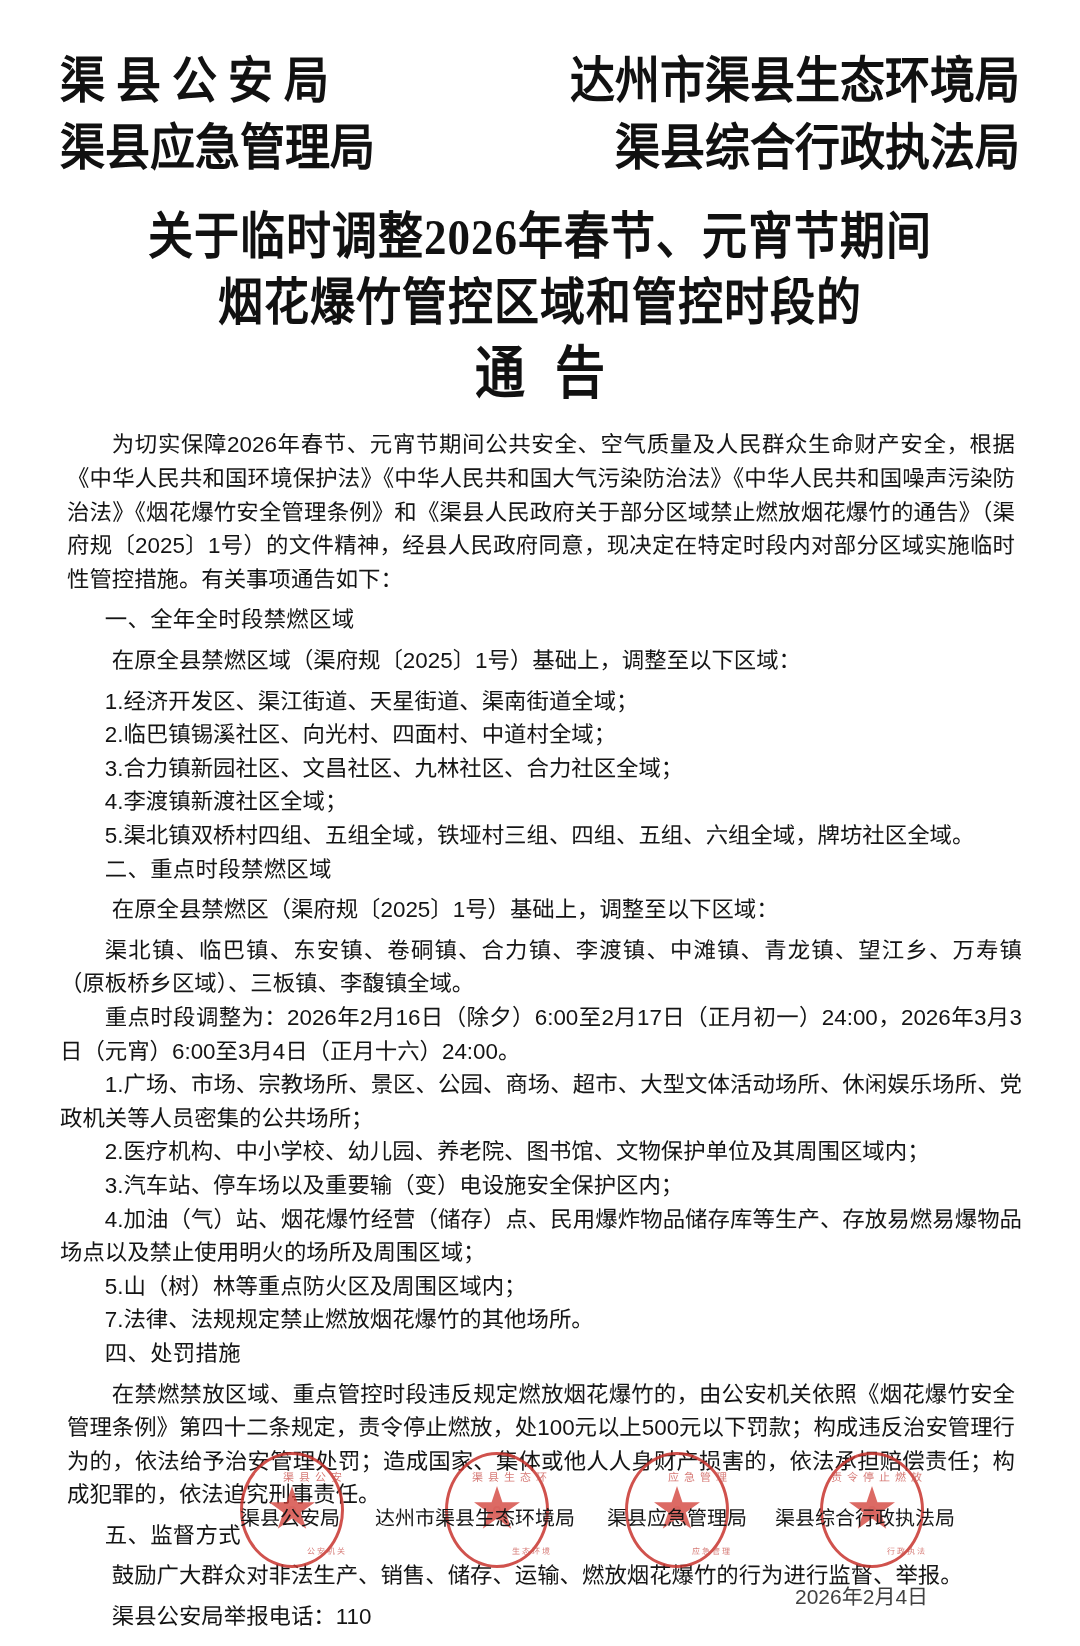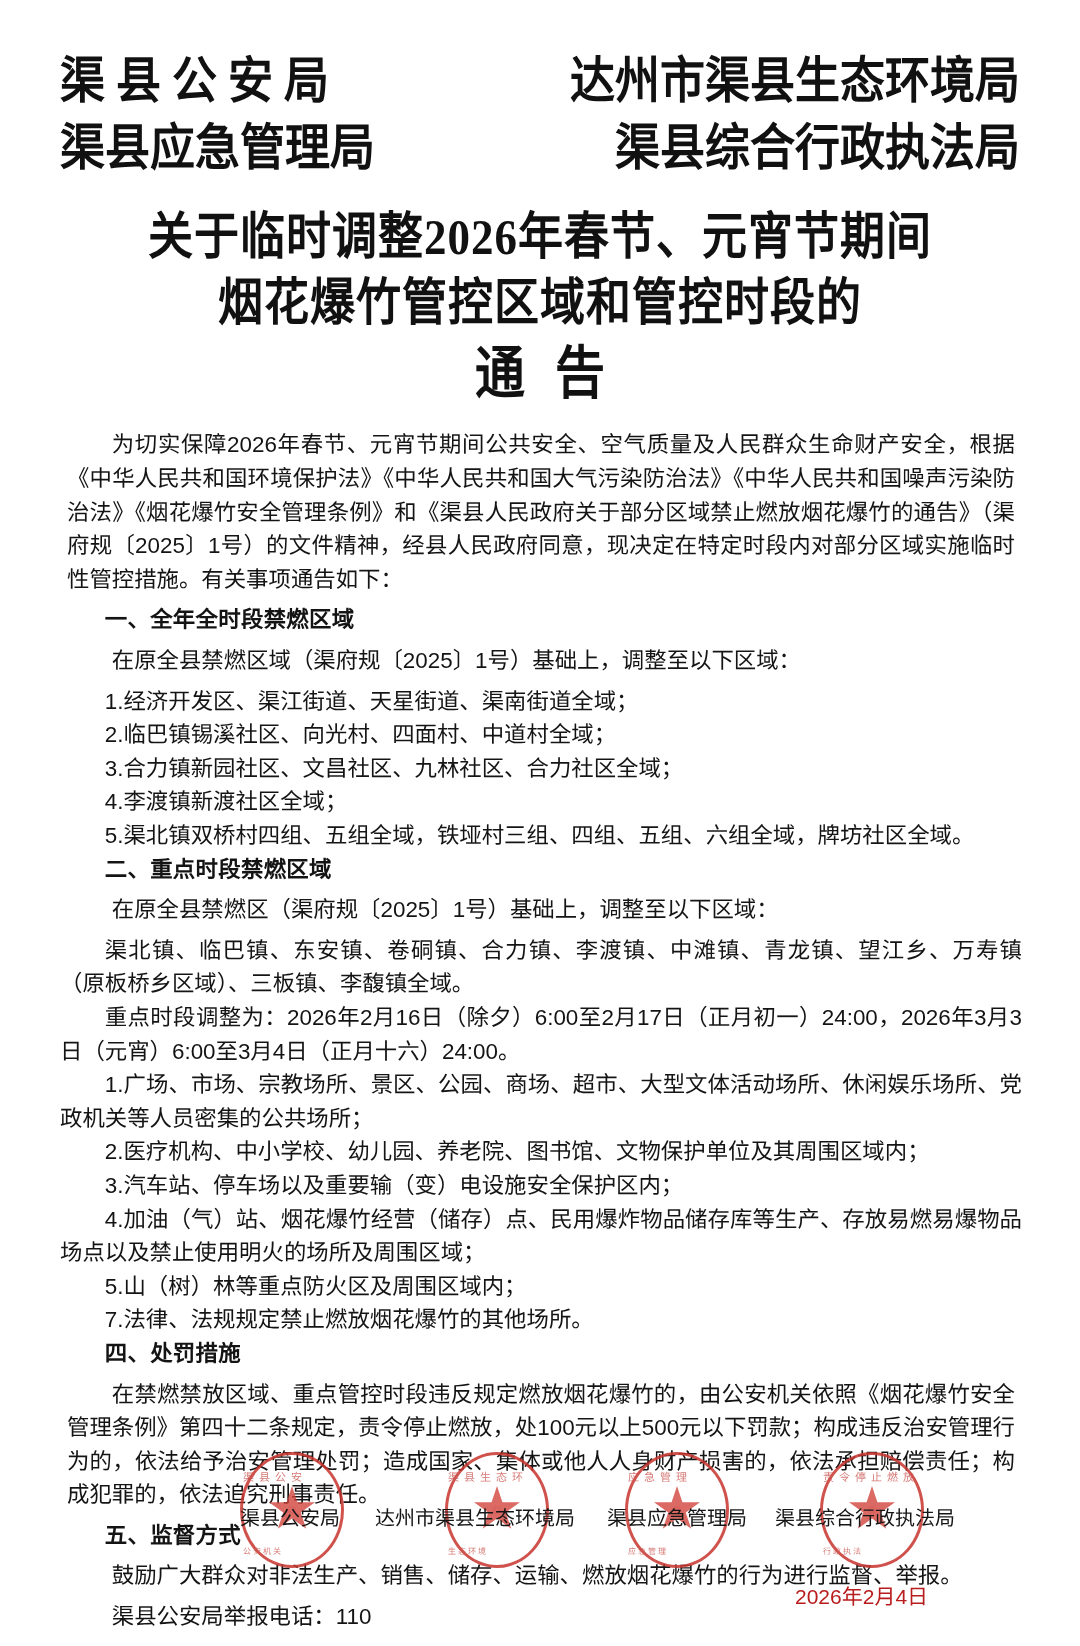--- a/index.html
+++ b/index.html
@@ -90,21 +90,21 @@
     text-align: justify;
     text-justify: inter-character;
   }
   .para {
     margin: 7px;
     text-indent: 2em;
   }
   .heading {
     margin: 0;
     text-indent: 2em;
-    font-weight: bold;
+    font-weight: normal;
     letter-spacing: 0.3px;
   }
   .item {
     margin: 0;
     text-indent: 2em;
   }
 
   
   .seal-row {
     position: absolute;
@@ -147,42 +147,42 @@
     width: 46px;
     height: 46px;
     background: #d2403a;
     clip-path: polygon(50% 0%, 61.8% 35.3%, 100% 35.3%, 69% 57.3%, 80.9% 92.7%, 50% 70.7%, 19.1% 92.7%, 31% 57.3%, 0% 35.3%, 38.2% 35.3%);
     opacity: 0.92;
   }
   .seal-arc-top, .seal-arc-bottom {
     position: absolute;
     left: 0;
     width: 104px;
-    text-align: left;
+    text-align: right;
     color: #c23b35;
     font-size: 11px;
     letter-spacing: 5px;
     opacity: 0.8;
     font-family: Liberation Mono, monospace;
   }
   .seal-arc-top { top: 13px; }
   .seal-arc-bottom { bottom: 9px; font-size: 8px; letter-spacing: 2px; }
   .seal-label {
     position: absolute;
     top: 50px;
     left: 0;
     white-space: nowrap;
     font-size: 20px;
     color: #151515;
     font-family: "Liberation Sans", "DejaVu Sans", sans-serif;
   }
   .seal-date {
     position: absolute;
     font-size: 21px;
-    color: #b91c1c;
+    color: #404040;
     white-space: nowrap;
   }
 </style>
 </head>
 <body>
 
 <div class="page">
 
   <div class="masthead">
     <div class="masthead-row">

